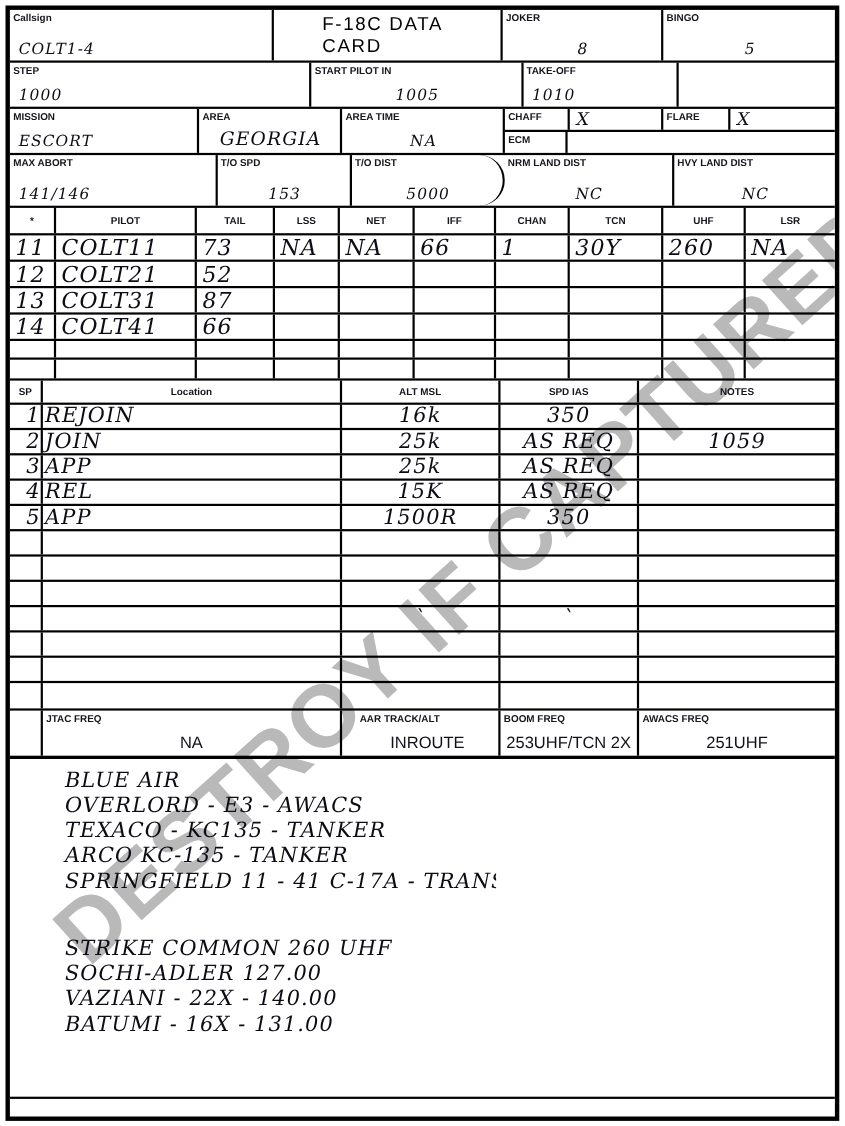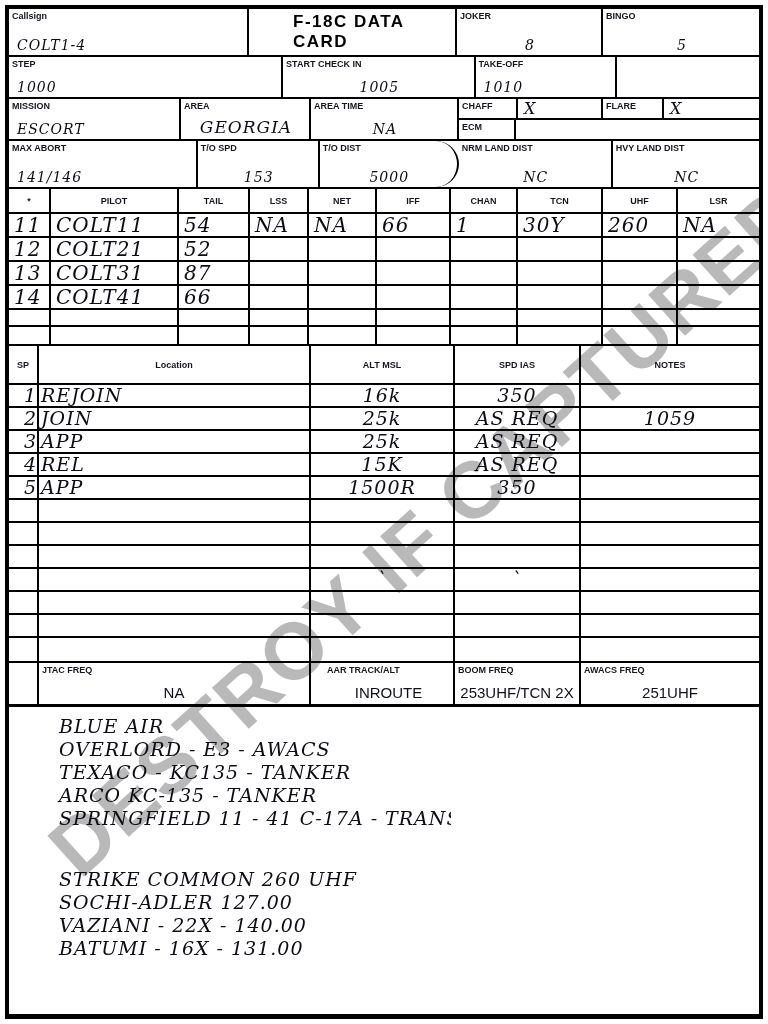--- a/index.html
+++ b/index.html
@@ -14,21 +14,21 @@
     z-index: 0; pointer-events: none; white-space: nowrap; line-height: 84px;
   }
   .sec { position: relative; z-index: 1; display: flex; border-bottom: 2px solid #000; background: transparent; }
   .cell { border-right: 2px solid #000; position: relative; display: flex; flex-direction: column; }
   .cell:last-child { border-right: none; }
   .lbl { font-size: 9px; font-weight: bold; color: #15151d; padding: 2px 0 0 3px; line-height: 10px; }
   .hand { font-family: "DejaVu Serif", serif; font-style: italic; font-size: 14px; letter-spacing: 1px; color: #0c0c14; }
   .vwrap { flex: 1; display: flex; align-items: flex-end; padding: 0 6px 2px 8px; }
   .vwrap.ctr { justify-content: center; }
   .title-cell { justify-content: center; align-items: center; }
-  .title { font-size: 17px; font-weight: bold; letter-spacing: 1.5px; color: #000; padding-left: 44px; }
+  .title { font-size: 17px; font-weight: normal; letter-spacing: 1.5px; color: #000; padding-left: 44px; }
   
   .rA { height: 48px; } .rA .c0 { width: 240px; } .rA .c1 { width: 208px; } .rA .c2 { width: 146px; } .rA .c3 { width: 156px; }
   .rB { height: 42px; } .rB .c0 { width: 292px; } .rB .c1 { width: 205px; } .rB .c2 { width: 151px; justify-content: center; } .rB .c3 { width: 151px; }
   .rC { height: 42px; } .rC .c0 { width: 172px; } .rC .c1 { width: 130px; } .rC .c2 { width: 148px; }
   .rC .cm-block { width: 300px; border-right: none; display: flex; flex-direction: column; }
   .cm-row { display: flex; height: 21px; border-bottom: 2px solid #000; }
   .cm-row:last-child { border-bottom: none; flex: 1; }
   .cm-cell { border-right: 2px solid #000; display: flex; }
   .cm-cell:last-child { border-right: none; }
   .cm-x { font-size: 16px; padding: 0 0 0 6px; line-height: 19px; letter-spacing: 0; }
@@ -39,21 +39,21 @@
   .trow:last-child { border-bottom: none; }
   .tc { border-right: 2px solid #000; overflow: hidden; white-space: nowrap; }
   .tc:last-child { border-right: none; }
   .thead .tc { font-size: 9px; font-weight: bold; color: #15151d; text-align: center; display: flex; align-items: center; justify-content: center; }
   .t-pilot .trow { height: 24px; } .t-pilot .trow.thead { height: 25px; }
   .t-pilot .trow:nth-child(6), .t-pilot .trow:nth-child(7) { height: 17px; }
   .t-pilot .c0 { width: 42px; } .t-pilot .c1 { width: 128px; } .t-pilot .c2 { width: 71px; }
   .t-pilot .c3 { width: 59px; } .t-pilot .c4 { width: 68px; } .t-pilot .c5 { width: 74px; }
   .t-pilot .c6 { width: 67px; } .t-pilot .c7 { width: 85px; } .t-pilot .c8 { width: 75px; } .t-pilot .c9 { width: 81px; }
   .t-pilot .tbody-cell { font-family: "DejaVu Serif", serif; font-style: italic; font-size: 20px; letter-spacing: 1px; color: #0c0c14; padding: 0 0 0 5px; line-height: 22px; }
-  .t-sp .trow { height: 23px; } .t-sp .trow.thead { height: 39px; justify-content: center; }
+  .t-sp .trow { height: 23px; } .t-sp .trow.thead { height: 22px; justify-content: center; }
   .t-sp .c0 { width: 30px; } .t-sp .c1 { width: 272px; } .t-sp .c2 { width: 144px; } .t-sp .c3 { width: 126px; } .t-sp .c4 { width: 178px; }
   .t-sp .tbody-cell { font-family: "DejaVu Serif", serif; font-style: italic; font-size: 19px; letter-spacing: 1px; color: #0c0c14; line-height: 21px; }
   .t-sp .tbody-cell.c0 { text-align: right; }
   .t-sp .tbody-cell.c1 { text-align: left; padding-left: 2px; }
   .t-sp .tbody-cell.c2, .t-sp .tbody-cell.c3, .t-sp .tbody-cell.c4 { text-align: center; }
   
   .rF { height: 44px; border-bottom: 3px solid #000; }
   .rF .c0 { width: 30px; } .rF .c1 { width: 272px; } .rF .c2 { width: 144px; padding-left: 13px; } .rF .c3 { width: 126px; } .rF .c4 { width: 178px; }
   .freq-val { flex: 1; display: flex; align-items: flex-end; justify-content: center; font-size: 15px; color: #101018; padding-bottom: 3px; font-weight: normal; }
   
@@ -95,21 +95,21 @@
     </div>
 
     <div class="sec rB">
       <div class="cell c0">
         <div class="lbl">STEP</div>
         <div class="vwrap">
             <span class="hand">1000</span>
           </div>
       </div>
       <div class="cell c1">
-        <div class="lbl">START CHECK IN</div>
+        <div class="lbl">START PILOT IN</div>
         <div class="vwrap ctr">
             <span class="hand">1005</span>
           </div>
       </div>
       <div class="cell c2">
         <div class="lbl">TAKE-OFF</div>
         <div class="vwrap">
             <span class="hand">1010</span>
           </div>
       </div>
@@ -203,21 +203,21 @@
           <div class="tc c4">NET</div>
           <div class="tc c5">IFF</div>
           <div class="tc c6">CHAN</div>
           <div class="tc c7">TCN</div>
           <div class="tc c8">UHF</div>
           <div class="tc c9">LSR</div>
         </div>
         <div class="trow">
           <div class="tc tbody-cell c0">11</div>
           <div class="tc tbody-cell c1">COLT11</div>
-          <div class="tc tbody-cell c2">54</div>
+          <div class="tc tbody-cell c2">73</div>
           <div class="tc tbody-cell c3">NA</div>
           <div class="tc tbody-cell c4">NA</div>
           <div class="tc tbody-cell c5">66</div>
           <div class="tc tbody-cell c6">1</div>
           <div class="tc tbody-cell c7">30Y</div>
           <div class="tc tbody-cell c8">260</div>
           <div class="tc tbody-cell c9">NA</div>
         </div>
         <div class="trow">
           <div class="tc tbody-cell c0">12</div>

